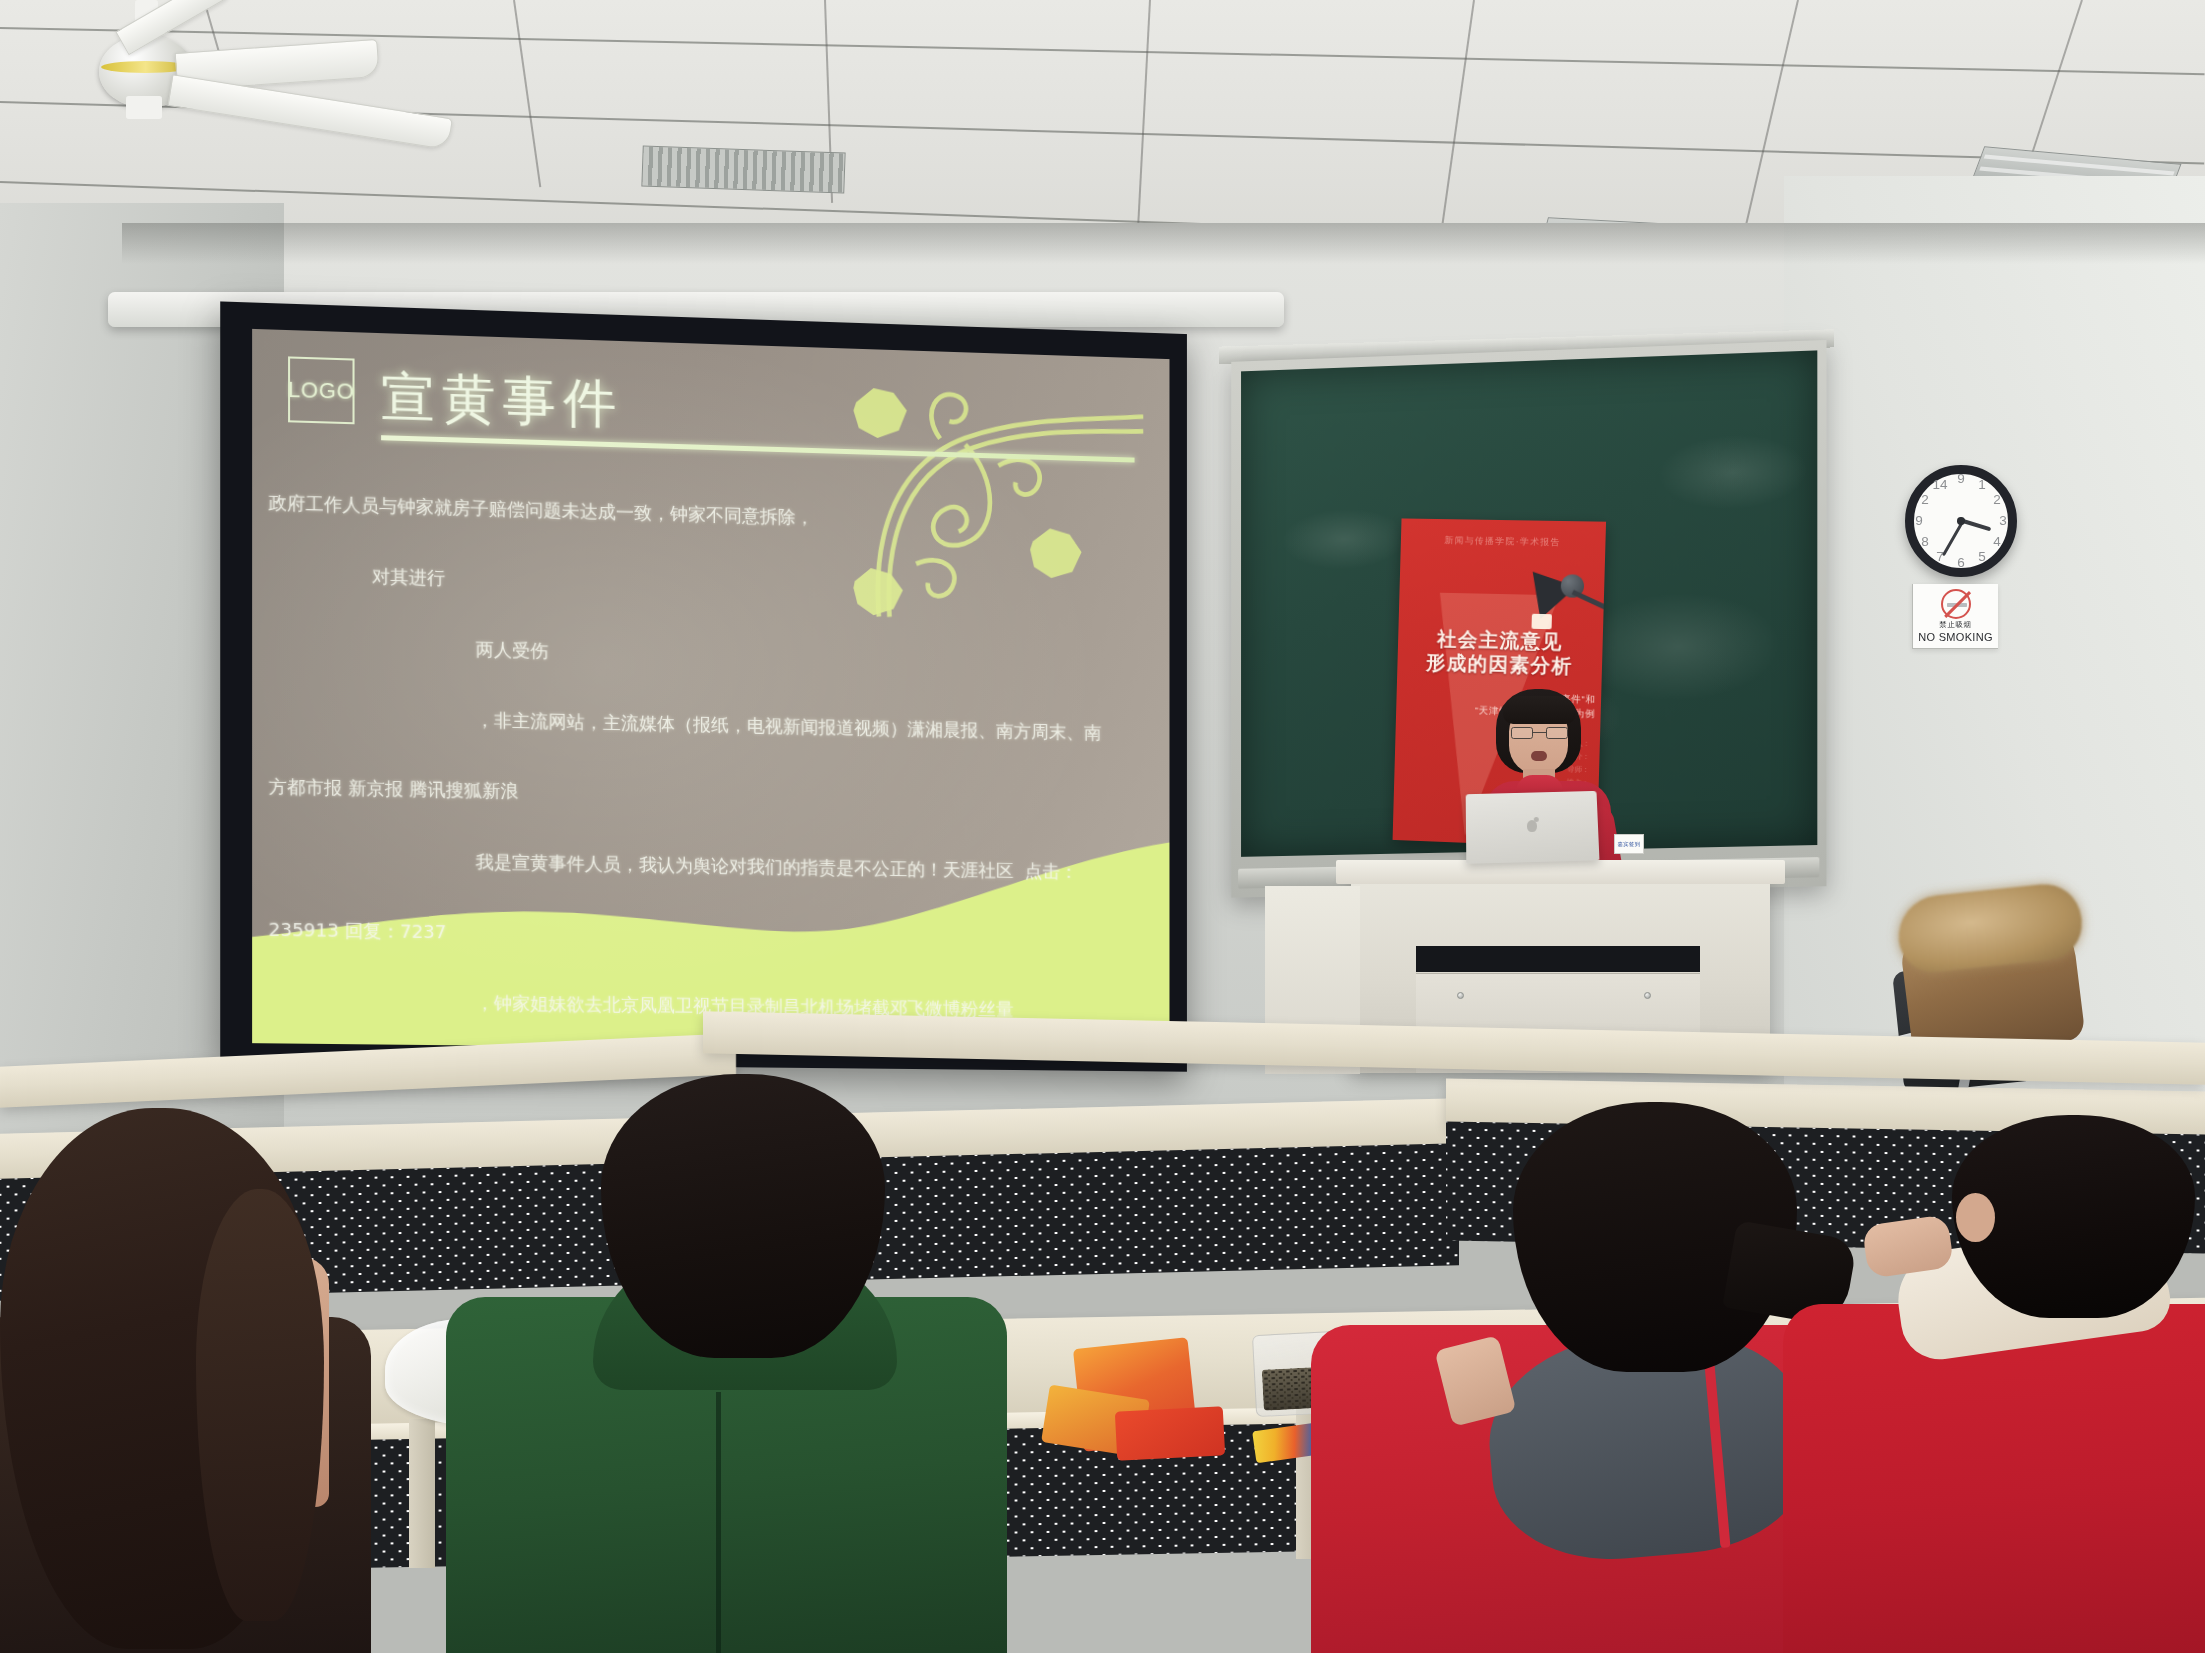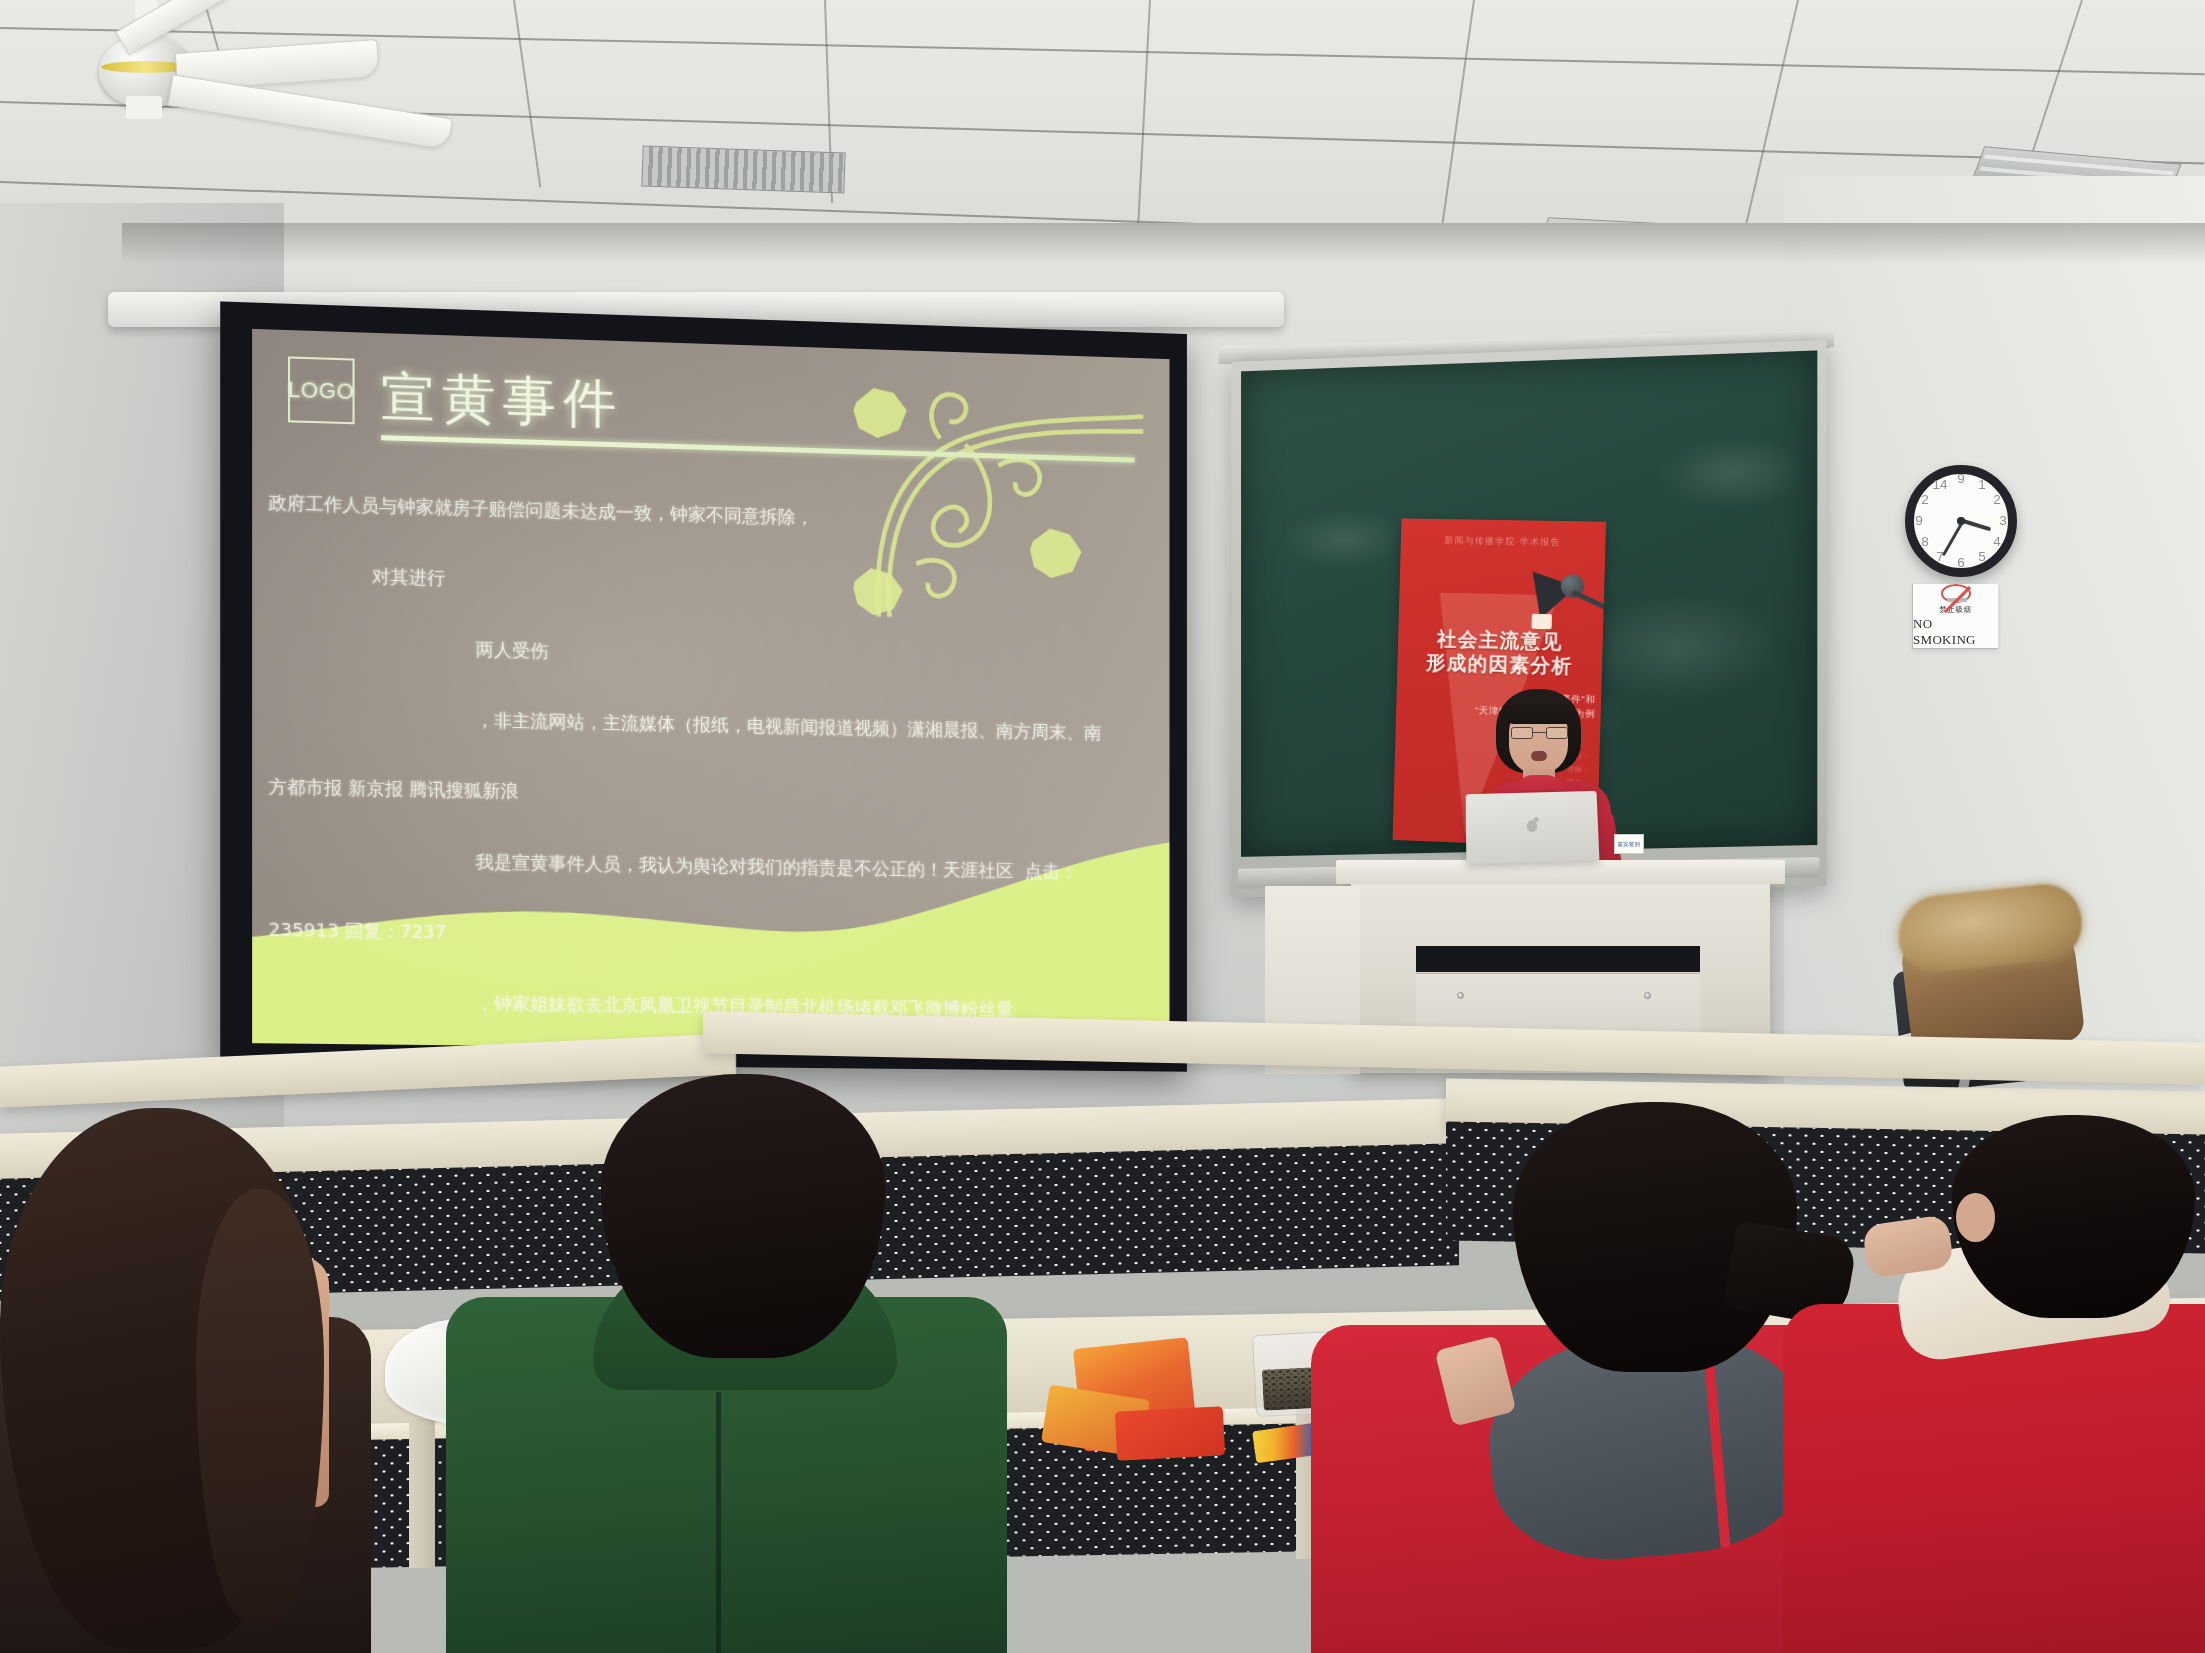--- a/index.html
+++ b/index.html
@@ -247,21 +247,21 @@
   }
   .nosmoke-ring .cig {
     position:absolute; left: 4px; top: 12px; width: 20px; height: 4px;
     background: #b9bcbf; border-radius: 0.7px;
   }
   .nosmoke-ring .slash {
     position:absolute; left: -2.7px; top: 12px; width: 35px; height: 2.7px;
     background: #d4534e; transform: rotate(-45deg);
   }
   .nosmoke-cn { font-size: 7.4px; color:#2a2c30; letter-spacing:0.7px; }
-  .nosmoke-en { font-size: 13px; color:#2a2c30; letter-spacing:0.3px;font-family:Liberation Serif, serif; }
+  .nosmoke-en { font-size: 11px; color:#2a2c30; letter-spacing:0.3px; }
 
   
   .podium {
     position:absolute; left: 1351px; top: 872px; width: 419px; height: 201px;
     background: linear-gradient(180deg,#e8e6dd 0%,#dcd9cf 55%,#cbc8be 100%);
     box-shadow: 0 6.8px 17.6px rgba(0,0,0,.22);
   }
   .podium-top {
     position:absolute; left: -15px; top: -12px; width: 449px; height: 24px;
     background: linear-gradient(180deg,#f2f0e8,#ddd9cf);

